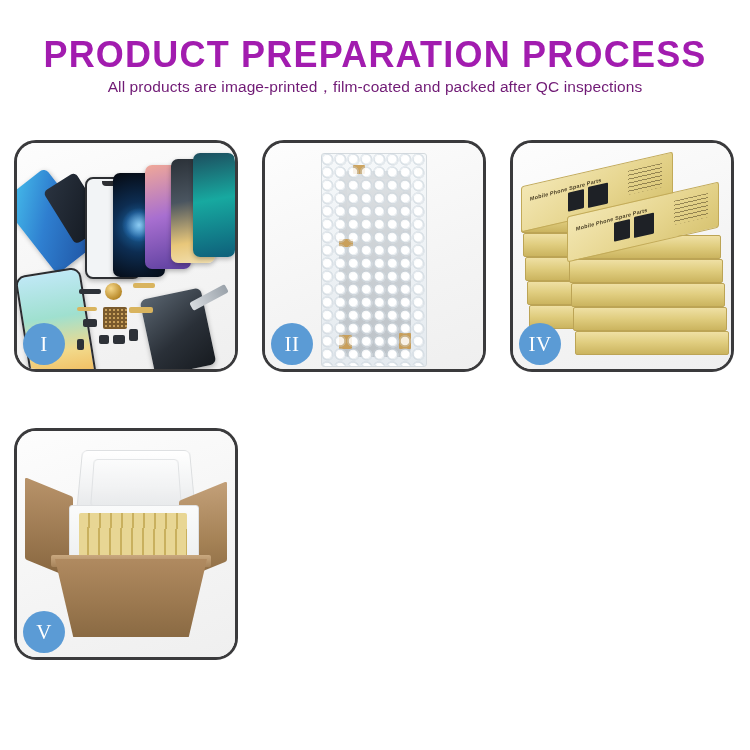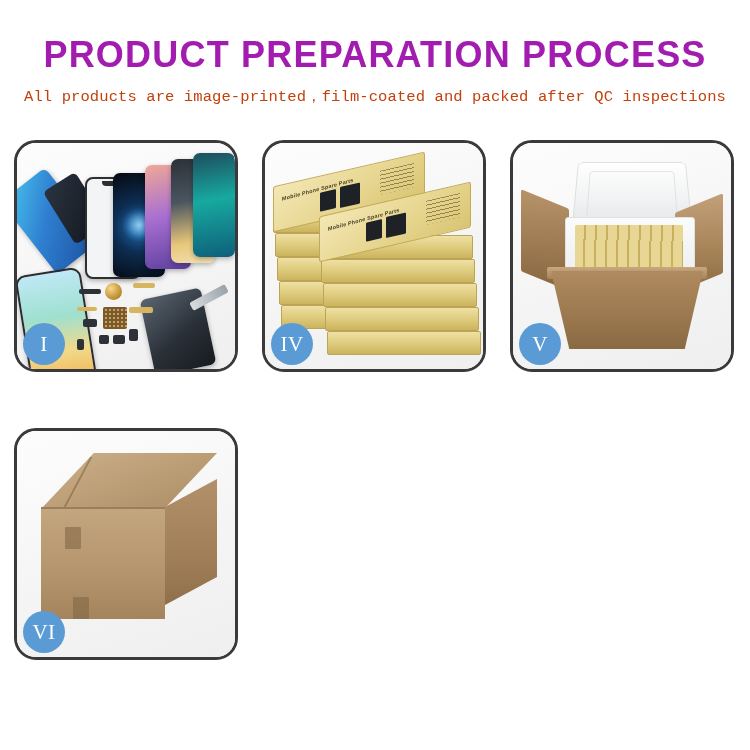--- a/index.html
+++ b/index.html
@@ -23,25 +23,25 @@
   .main-title {
     font-family: "Liberation Sans", sans-serif;
     font-size: 36px;
     font-weight: 700;
     letter-spacing: 1.2px;
     color: #a21caf;
     line-height: 1.05;
     white-space: nowrap;
   }
   .sub-title {
-    font-family: Liberation Mono, monospace;
+    font-family: Liberation Sans, sans-serif;
     font-size: 15.5px;
     font-weight: 400;
-    color: #c2410c;
-    margin-top: 12px;
+    color: #701a75;
+    margin-top: 3px;
     letter-spacing: 0.1px;
     white-space: nowrap;
   }
 
   
   .grid {
     position: absolute;
     left: 14px;
     top: 140px;
     width: 722px;
@@ -380,20 +380,32 @@
       <div class="chip" style="left:112px;top:186px;width:9px;height:12px;"></div>
       <div class="chip" style="left:60px;top:196px;width:7px;height:11px;"></div>
       <div class="flex-strip" style="left:116px;top:140px;width:22px;height:5px;"></div>
       <div class="flex-strip" style="left:112px;top:164px;width:24px;height:6px;"></div>
       <div class="flex-strip" style="left:60px;top:164px;width:20px;height:4px;"></div>
       <div class="tool"></div>
       <div class="badge">I</div>
     </div>
   </div>
 
+  <div class="panel p2">
+    <div class="panel-stage">
+      <div class="part"></div>
+      <div class="wrap"></div>
+      <div class="tape" style="left:88px;top:22px;width:12px;height:9px;"></div>
+      <div class="tape" style="left:74px;top:96px;width:14px;height:8px;"></div>
+      <div class="tape" style="left:74px;top:192px;width:13px;height:14px;"></div>
+      <div class="tape" style="left:134px;top:190px;width:12px;height:16px;"></div>
+      <div class="bubble-overlay"></div>
+      <div class="badge">II</div>
+    </div>
+  </div>
 
 
   <div class="panel p4">
     <div class="panel-stage">
       <div class="stack">
         <div class="bx" style="left:8px;top:66px;"></div>
         <div class="bx" style="left:10px;top:90px;"></div>
         <div class="bx" style="left:12px;top:114px;"></div>
         <div class="bx" style="left:14px;top:138px;"></div>
         <div class="bx" style="left:16px;top:162px;"></div>
@@ -428,26 +440,14 @@
       <div class="flap-l"></div>
       <div class="flap-r"></div>
       <div class="foam-box"></div>
       <div class="inner-boxes"></div>
       <div class="carton-rim"></div>
       <div class="carton-body"></div>
       <div class="badge">V</div>
     </div>
   </div>
 
-  <div class="panel p6">
-    <div class="panel-stage">
-      <div class="c-top"></div>
-      <div class="c-front"></div>
-      <div class="c-side"></div>
-      <div class="seam" style="left:60px;top:26px;width:2px;height:50px;transform:skewX(-28deg);"></div>
-      <div class="seam" style="left:24px;top:76px;width:124px;height:2px;"></div>
-      <div class="tab" style="left:48px;top:96px;"></div>
-      <div class="tab" style="left:56px;top:166px;"></div>
-      <div class="badge">VI</div>
-    </div>
-  </div>
 
 </div>
 
 </body></html>

